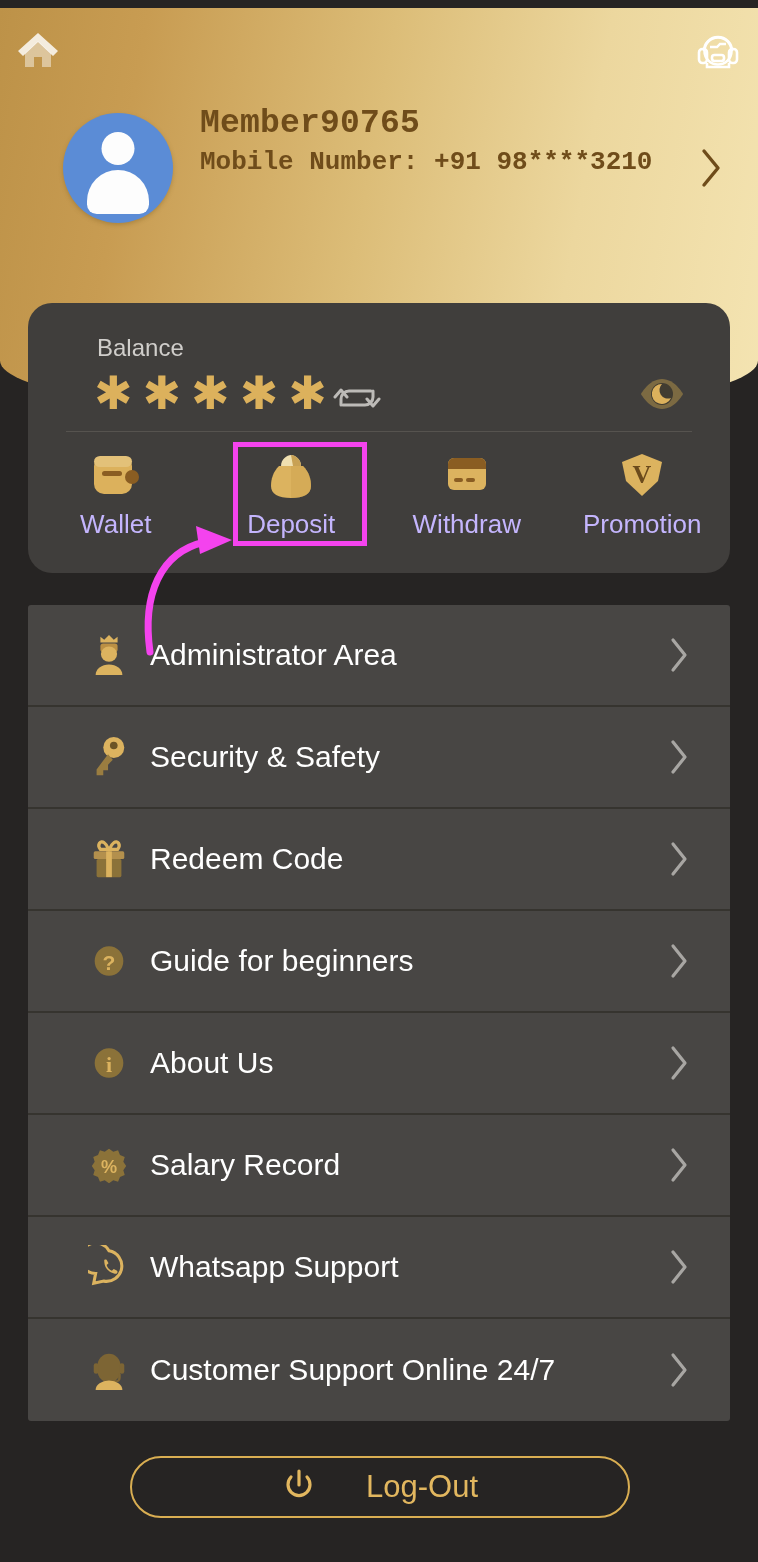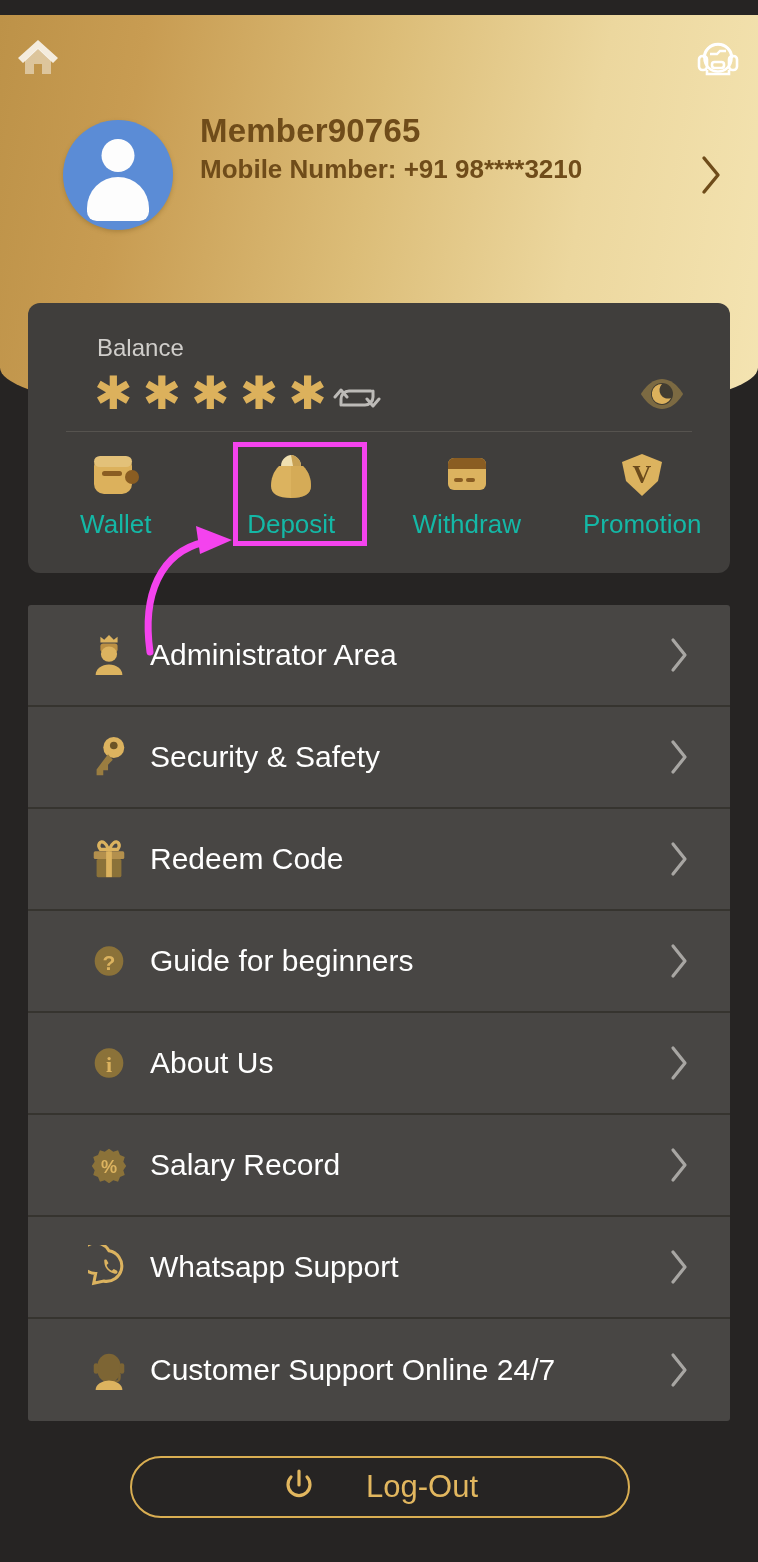--- a/index.html
+++ b/index.html
@@ -12,26 +12,27 @@
   }
   #app {
     position:relative;
     width:758px; height:1562px;
     background:#262423;
     overflow:hidden;
   }
 
   
   .header {
-    position:absolute; left:0; top:15px;
+    position:absolute; left:0; top:8px;
     width:758px; height:410px;
     background:linear-gradient(100deg,#bd9248 0%,#c89c52 18%,#dcbd78 48%,#ecd79e 74%,#f4e4b2 100%);
     border-bottom-left-radius:50% 14%;
     border-bottom-right-radius:50% 14%;
     overflow:visible;
+    font-family:Liberation Mono, monospace;
   }
   .header-top {
     position:absolute; left:0; top:0; width:758px; height:80px;
   }
   .home-icon {
     position:absolute; left:14px; top:17px;
     width:48px; height:48px;
   }
   .support-icon {
     position:absolute; right:16px; top:17px;
@@ -84,21 +85,21 @@
   .profile-chevron {
     position:absolute; right:34px; top:42px;
     width:26px; height:44px;
   }
 
   
   .balance-card {
     position:absolute; left:28px; top:303px;
     width:702px; height:270px;
     background:#403e3c;
-    border-radius:12px;
+    border-radius:24px;
     z-index:5;
   }
   .balance-label {
     position:absolute; left:69px; top:31px;
     font-size:24px; color:#d0cecb;
   }
   .balance-stars {
     position:absolute; left:66px; top:62px;
     font-size:46px; letter-spacing:10px;
     color:#dcb15c; line-height:56px;
@@ -124,21 +125,21 @@
   }
   .action {
     flex:1;
     display:flex; flex-direction:column;
     align-items:center; justify-content:flex-start;
     position:relative;
   }
   .action .ic { height:56px; display:flex; align-items:center; justify-content:center; }
   .action .lbl {
     margin-top:6px;
-    font-size:26px; color:#14b8a6;
+    font-size:26px; color:#c4b5fd;
     white-space:nowrap;
   }
   .hl-box {
     position:absolute;
     left:233px; top:442px;
     width:134px; height:104px;
     border:5px solid #f443ee;
     z-index:20;
     pointer-events:none;
   }

